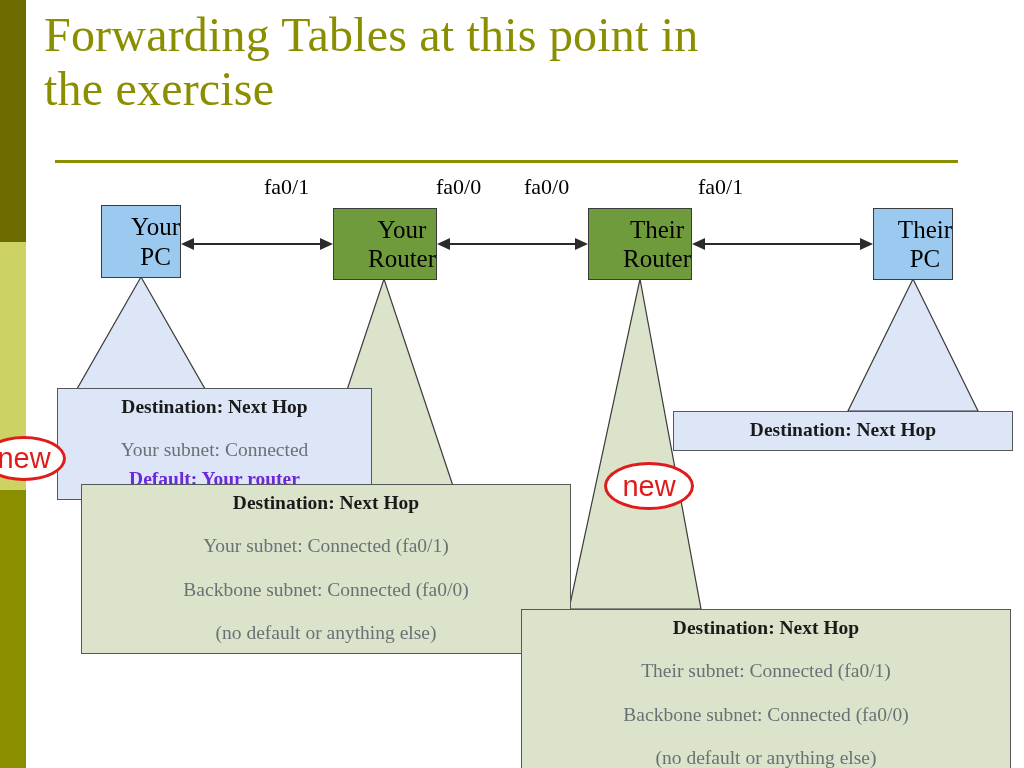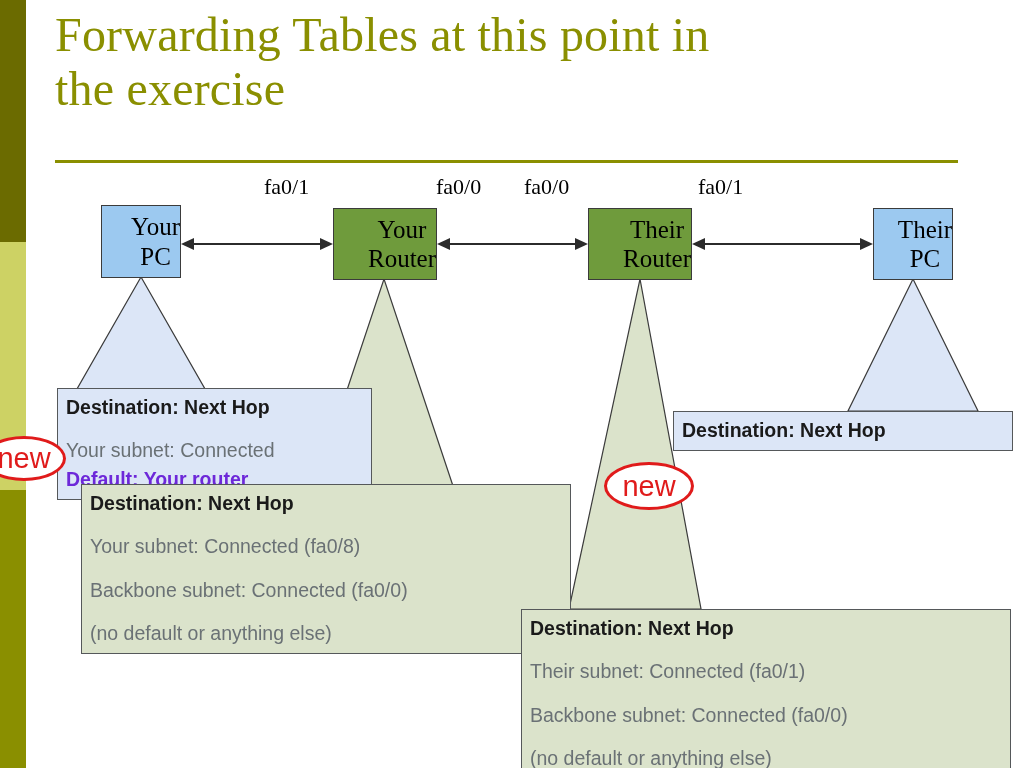--- a/index.html
+++ b/index.html
@@ -23,21 +23,21 @@
     height: 768px;
   }
   .band { position: absolute; left: 0; width: 26px; }
   #band-top    { top: 0px;   height: 242px; background: #6b6b00; }
   #band-middle { top: 242px; height: 248px; background: #cdd264; }
   #band-bottom { top: 490px; height: 278px; background: #8a8f00; }
 
   
   #title {
     position: absolute;
-    left: 55px;
+    left: 44px;
     top: 8px;
     width: 900px;
     color: #8a8f00;
     font-family: "Liberation Serif", serif;
     font-size: 48px;
     line-height: 1.12;
     letter-spacing: 0.2px;
     white-space: pre-line;
   }
   #title-rule {
@@ -92,24 +92,25 @@
   #link-1 { left: 437px; top: 233px; width: 151px; }
   #link-2 { left: 692px; top: 233px; width: 181px; }
 
   
   .callout-poly { position: absolute; }
 
   .callout-box {
     position: absolute;
     box-sizing: border-box;
     border: 1.2px solid #55585a;
-    font-family: Liberation Sans, sans-serif;
+    font-family: Liberation Serif, serif;
     font-size: 19.5px;
     line-height: 1.45;
     letter-spacing: 0px;
+    text-align: center;
     padding: 4px 8px 6px 8px;
     color: #555c60;
   }
   .callout-box.blue  { background: #dce6f7; }
   .callout-box.green { background: #dbe3cb; }
 
   .row-head  { font-weight: bold; color: #1a1a1a; }
   .row-muted { color: #6a7175; margin-top: 15px; }
   .row-red   { color: #6d28d9; font-weight: bold; }
 
@@ -205,21 +206,21 @@
 </svg>
 
 <div class="callout-box blue" id="callout-your-pc">
   <div class="row-head">Destination: Next Hop</div>
   <div class="row-muted">Your subnet: Connected</div>
   <div class="row-red">Default: Your router</div>
 </div>
 
 <div class="callout-box green" id="callout-your-router">
   <div class="row-head">Destination: Next Hop</div>
-  <div class="row-muted">Your subnet: Connected (fa0/8)</div>
+  <div class="row-muted">Your subnet: Connected (fa0/1)</div>
   <div class="row-muted">Backbone subnet: Connected (fa0/0)</div>
   <div class="row-muted">(no default or anything else)</div>
 </div>
 
 <div class="callout-box blue" id="callout-their-pc">
   <div class="row-head">Destination: Next Hop</div>
 </div>
 
 <div class="callout-box green" id="callout-their-router">
   <div class="row-head">Destination: Next Hop</div>

